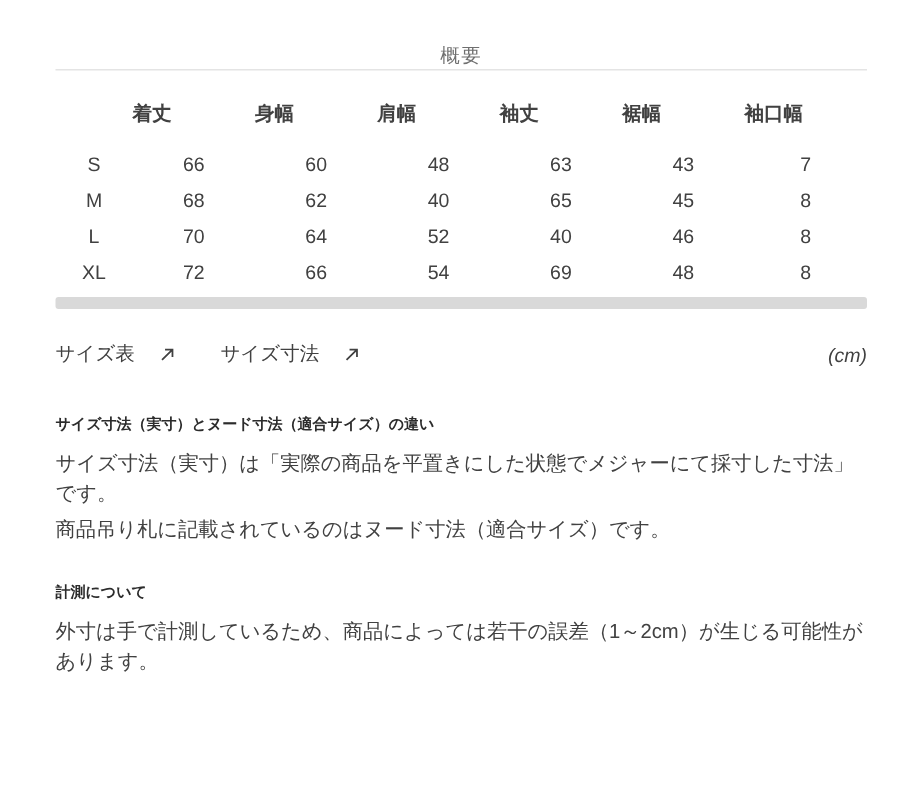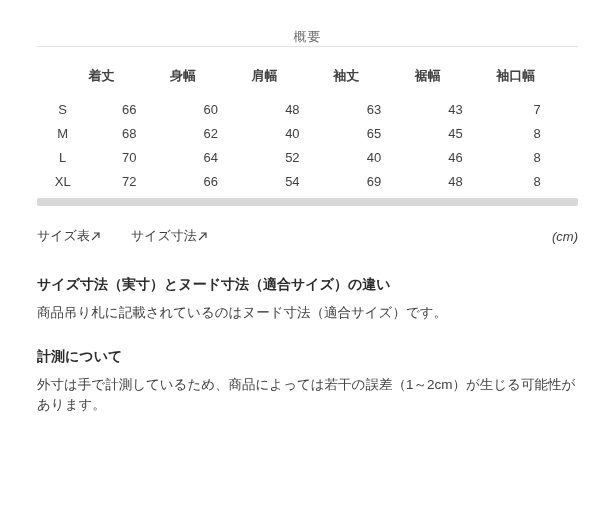--- a/index.html
+++ b/index.html
@@ -79,39 +79,39 @@
   .links-row{
     display:flex;
     align-items:center;
     margin-top:21px;
     font-size:13px;
     color:var(--text);
   }
   .chart-link{
     display:inline-flex;
     align-items:center;
-    gap:0;
+    gap:16px;
     margin-right:30px;
     color:var(--text);
     text-decoration:none;
     cursor:pointer;
   }
   .chart-link svg{display:block;}
   .unit{
     margin-left:auto;
     font-size:13px;
     color:var(--text);
     font-style:italic;
   }
   
   .sections{margin-top:31px;}
   .section + .section{margin-top:25px;}
   .section h3{
     margin:0 0 9px 0;
-    font-size:14px;
+    font-size:10px;
     font-weight:bold;
     color:var(--text-strong);
   }
   .section p{
     margin:0 0 4px 0;
     font-size:13.5px;
     line-height:20px;
     color:var(--text);
   }
   .section p:last-child{margin-bottom:0;}
@@ -207,20 +207,21 @@
               <path d="M2.2 9.8 L9.4 2.6 M4.4 2.2 H9.8 V7.6" stroke="#414141" stroke-width="1.3" fill="none"></path>
             </svg>
         </span>
       </a>
       <span class="unit">(cm)</span>
     </div>
 
     <div class="sections" id="sections">
         <div class="section">
           <h3>サイズ寸法（実寸）とヌード寸法（適合サイズ）の違い</h3>
+          <p>サイズ寸法（実寸）は「実際の商品を平置きにした状態でメジャーにて採寸した寸法」です。</p>
           <p>商品吊り札に記載されているのはヌード寸法（適合サイズ）です。</p>
         </div>
         <div class="section">
           <h3>計測について</h3>
           <p>外寸は手で計測しているため、商品によっては若干の誤差（1～2cm）が生じる可能性があります。</p>
         </div>
       </div>
 
   </div>
 </div>

